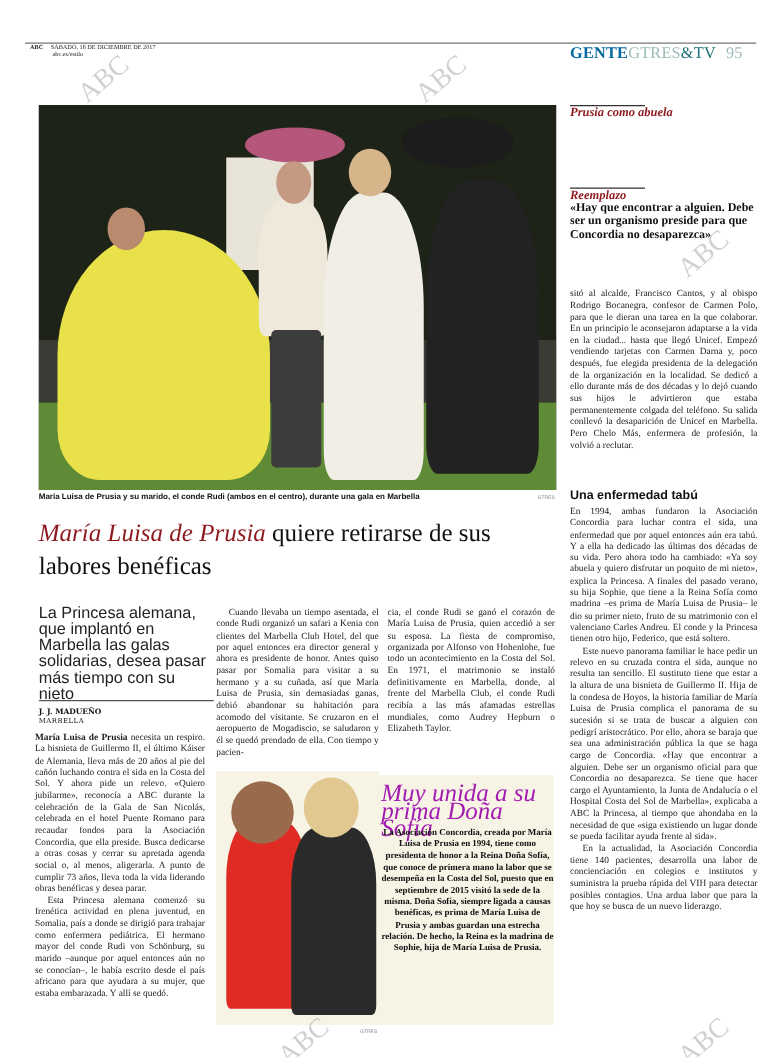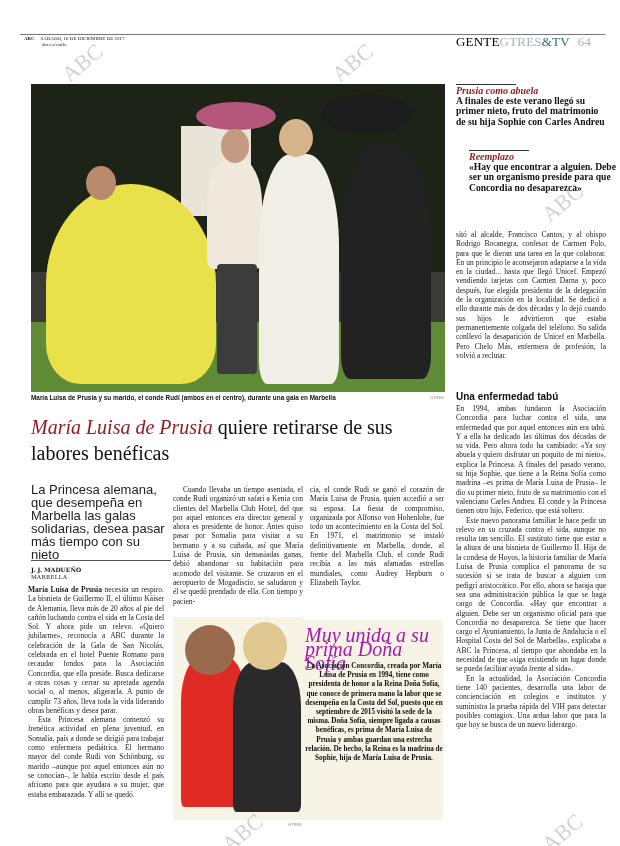--- a/index.html
+++ b/index.html
@@ -2,21 +2,21 @@
 <html><head>
 <meta charset="utf-8">
 <style>
   html,body{margin:0;padding:0;background:#fff;}
   body{width:620px;height:846px;position:relative;overflow:hidden;font-family:"DejaVu Serif",serif;color:#111;}
   .abs{position:absolute;}
   .topline{left:20px;top:34px;width:585px;height:1px;background:#777;}
   .hdr-left{left:24px;top:36px;font-size:5px;line-height:6px;color:#222;font-family:"Liberation Serif",serif;}
   .hdr-left b{font-weight:bold;margin-right:6px;}
   .hdr-right{left:456px;top:34px;font-size:13px;font-family:"Liberation Serif",serif;letter-spacing:0.2px;}
-  .hdr-right .g{color:#000000;}
+  .hdr-right .g{color:#0369a1;font-weight:bold;}
   .hdr-right .s{color:#9bbab8;}
   .hdr-right .t{color:#1f6f73;}
   .hdr-right .n{color:#9bbab8;margin-left:8px;}
   .photo{left:31px;top:84px;width:414px;height:308px;background:#1d2316;overflow:hidden;}
   .photo .grass{position:absolute;left:0;bottom:0;width:100%;height:70px;background:#5f8a36;}
   .photo .path{position:absolute;left:0;bottom:70px;width:100%;height:50px;background:#3b3b36;}
   .photo .sign{position:absolute;left:150px;top:42px;width:70px;height:90px;background:#e8e5d8;}
   .fig{position:absolute;border-radius:40% 40% 10% 10%;}
   .caption{left:31px;top:394px;font-size:6.4px;font-weight:bold;font-family:"Liberation Sans",sans-serif;}
   .credit{left:430px;top:395px;font-size:4px;color:#888;font-family:"Liberation Sans",sans-serif;}
@@ -43,21 +43,21 @@
 </style>
 </head>
 <body>
 
 <div class="abs topline"></div>
 <div class="abs hdr-left">
   <b>ABC</b><span>SÁBADO, 16 DE DICIEMBRE DE 2017</span><br>
   <span style="margin-left:18px">abc.es/estilo</span>
 </div>
 <div class="abs hdr-right">
-  <span class="g">GENTE</span><span class="s">GTRES</span><span class="t">&amp;TV</span><span class="n">64</span>
+  <span class="g">GENTE</span><span class="s">GTRES</span><span class="t">&amp;TV</span><span class="n">95</span>
 </div>
 
 <div class="abs photo">
   <div class="path"></div>
   <div class="grass"></div>
   <div class="sign"></div>
   <div class="fig" style="left:15px;top:100px;width:170px;height:200px;background:#e8e14a;border-radius:50% 50% 20% 20%;"></div>
   <div class="fig" style="left:55px;top:82px;width:30px;height:34px;background:#b98a6e;border-radius:50%;"></div>
   <div class="fig" style="left:165px;top:18px;width:80px;height:28px;background:#b4577a;border-radius:50%;"></div>
   <div class="fig" style="left:176px;top:75px;width:55px;height:110px;background:#efe9dc;"></div>
@@ -68,21 +68,21 @@
   <div class="fig" style="left:290px;top:10px;width:90px;height:40px;background:#1c1c1c;border-radius:50%;"></div>
   <div class="fig" style="left:310px;top:60px;width:90px;height:235px;background:#222;"></div>
 </div>
 <div class="abs caption">María Luisa de Prusia y su marido, el conde Rudi (ambos en el centro), durante una gala en Marbella</div>
 <div class="abs credit">GTRES</div>
 
 <div class="abs headline">
   <span class="red">María Luisa de Prusia</span><span> quiere retirarse de sus labores benéficas</span>
 </div>
 
-<div class="abs deck">La Princesa alemana, que desempeña en Marbella las galas solidarias, desea pasar más tiempo con su nieto</div>
+<div class="abs deck">La Princesa alemana, que implantó en Marbella las galas solidarias, desea pasar más tiempo con su nieto</div>
 <div class="abs rule" style="left:31px;top:560px;width:140px;"></div>
 <div class="abs byline">J. J. MADUEÑO</div>
 <div class="abs place">MARBELLA</div>
 
 <div class="abs col" style="left:28px;top:585px;width:136px;">
   <p><b>María Luisa de Prusia</b><span> necesita un respiro. La bisnieta de Guillermo II, el último Káiser de Alemania, lleva más de 20 años al pie del cañón luchando contra el sida en la Costa del Sol. Y ahora pide un relevo. «Quiero jubilarme», reconocía a ABC durante la celebración de la Gala de San Nicolás, celebrada en el hotel Puente Romano para recaudar fondos para la Asociación Concordia, que ella preside. Busca dedicarse a otras cosas y cerrar su apretada agenda social o, al menos, aligerarla. A punto de cumplir 73 años, lleva toda la vida liderando obras benéficas y desea parar.</span></p>
   <p class="ind">Esta Princesa alemana comenzó su frenética actividad en plena juventud, en Somalia, país a donde se dirigió para trabajar como enfermera pediátrica. El hermano mayor del conde Rudi von Schönburg, su marido –aunque por aquel entonces aún no se conocían–, le había escrito desde el país africano para que ayudara a su mujer, que estaba embarazada. Y allí se quedó.</p>
 </div>
 
 <div class="abs col" style="left:173px;top:485px;width:130px;">
@@ -100,23 +100,22 @@
   <div class="fig" style="left:60px;top:45px;width:68px;height:150px;background:#2a2a2a;border-radius:30% 30% 5% 5%;"></div>
   <div class="fig" style="left:70px;top:5px;width:44px;height:48px;background:#e0c890;border-radius:50%;"></div>
 </div>
 <div class="abs box-title">Muy unida a su prima Doña Sofía</div>
 <div class="abs box-text">La Asociación Concordia, creada por María Luisa de Prusia en 1994, tiene como presidenta de honor a la Reina Doña Sofía, que conoce de primera mano la labor que se desempeña en la Costa del Sol, puesto que en septiembre de 2015 visitó la sede de la misma. Doña Sofía, siempre ligada a causas benéficas, es prima de María Luisa de Prusia y ambas guardan una estrecha relación. De hecho, la Reina es la madrina de Sophie, hija de María Luisa de Prusia.</div>
 <div class="abs credit" style="left:288px;top:822px;">GTRES</div>
 
 <div class="abs side-sec" style="top:84px;">
   <div class="sec-rule"></div>
   <div class="sec-kicker">Prusia como abuela</div>
-  <div class="sec-text">A finales de este verano llegó su primer nieto, fruto del matrimonio de su hija Sophie con Carles Andreu</div>
 </div>
-<div class="abs side-sec" style="top:150px;margin-left:13px;">
+<div class="abs side-sec" style="top:150px;">
   <div class="sec-rule"></div>
   <div class="sec-kicker">Reemplazo</div>
   <div class="sec-text">«Hay que encontrar a alguien. Debe ser un organismo preside para que Concordia no desaparezca»</div>
 </div>
 
 <div class="abs col" style="left:456px;top:230px;width:150px;">
   <p>sitó al alcalde, Francisco Cantos, y al obispo Rodrigo Bocanegra, confesor de Carmen Polo, para que le dieran una tarea en la que colaborar. En un principio le aconsejaron adaptarse a la vida en la ciudad... hasta que llegó Unicef. Empezó vendiendo tarjetas con Carmen Darna y, poco después, fue elegida presidenta de la delegación de la organización en la localidad. Se dedicó a ello durante más de dos décadas y lo dejó cuando sus hijos le advirtieron que estaba permanentemente colgada del teléfono. Su salida conllevó la desaparición de Unicef en Marbella. Pero Chelo Más, enfermera de profesión, la volvió a reclutar.</p>
 </div>
 <div class="abs subhead">Una enfermedad tabú</div>
 <div class="abs col" style="left:456px;top:404px;width:150px;">

